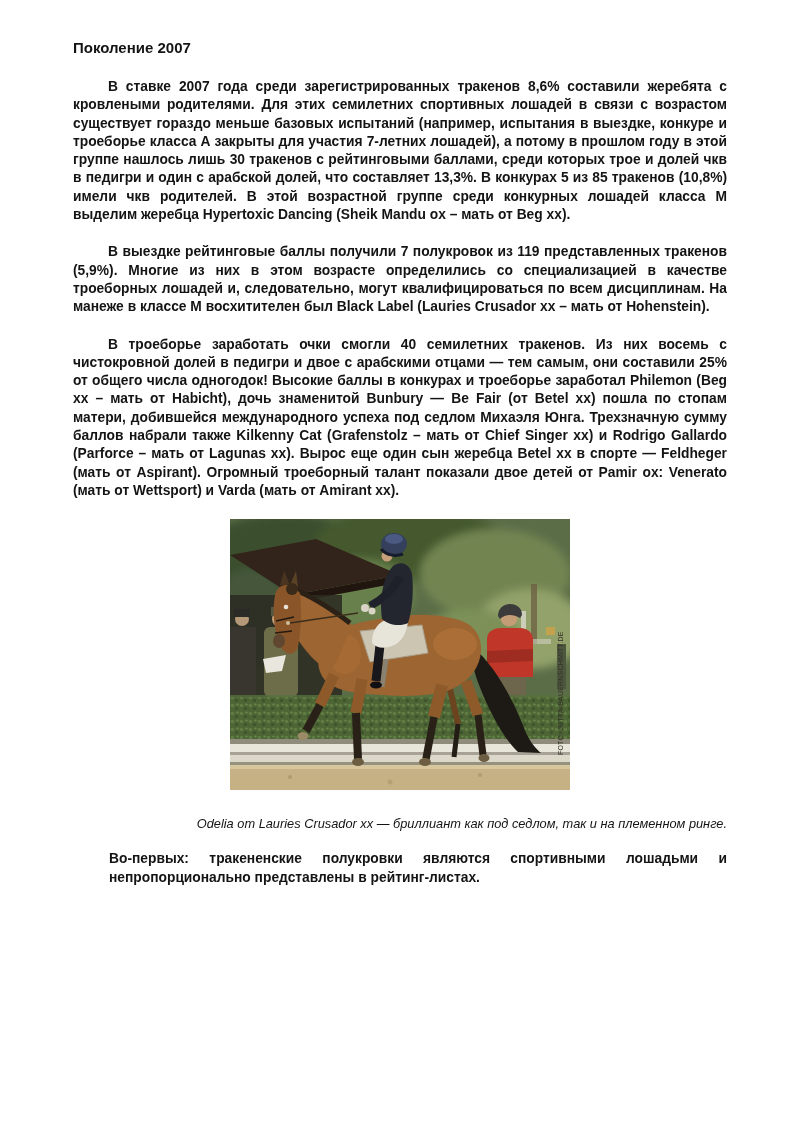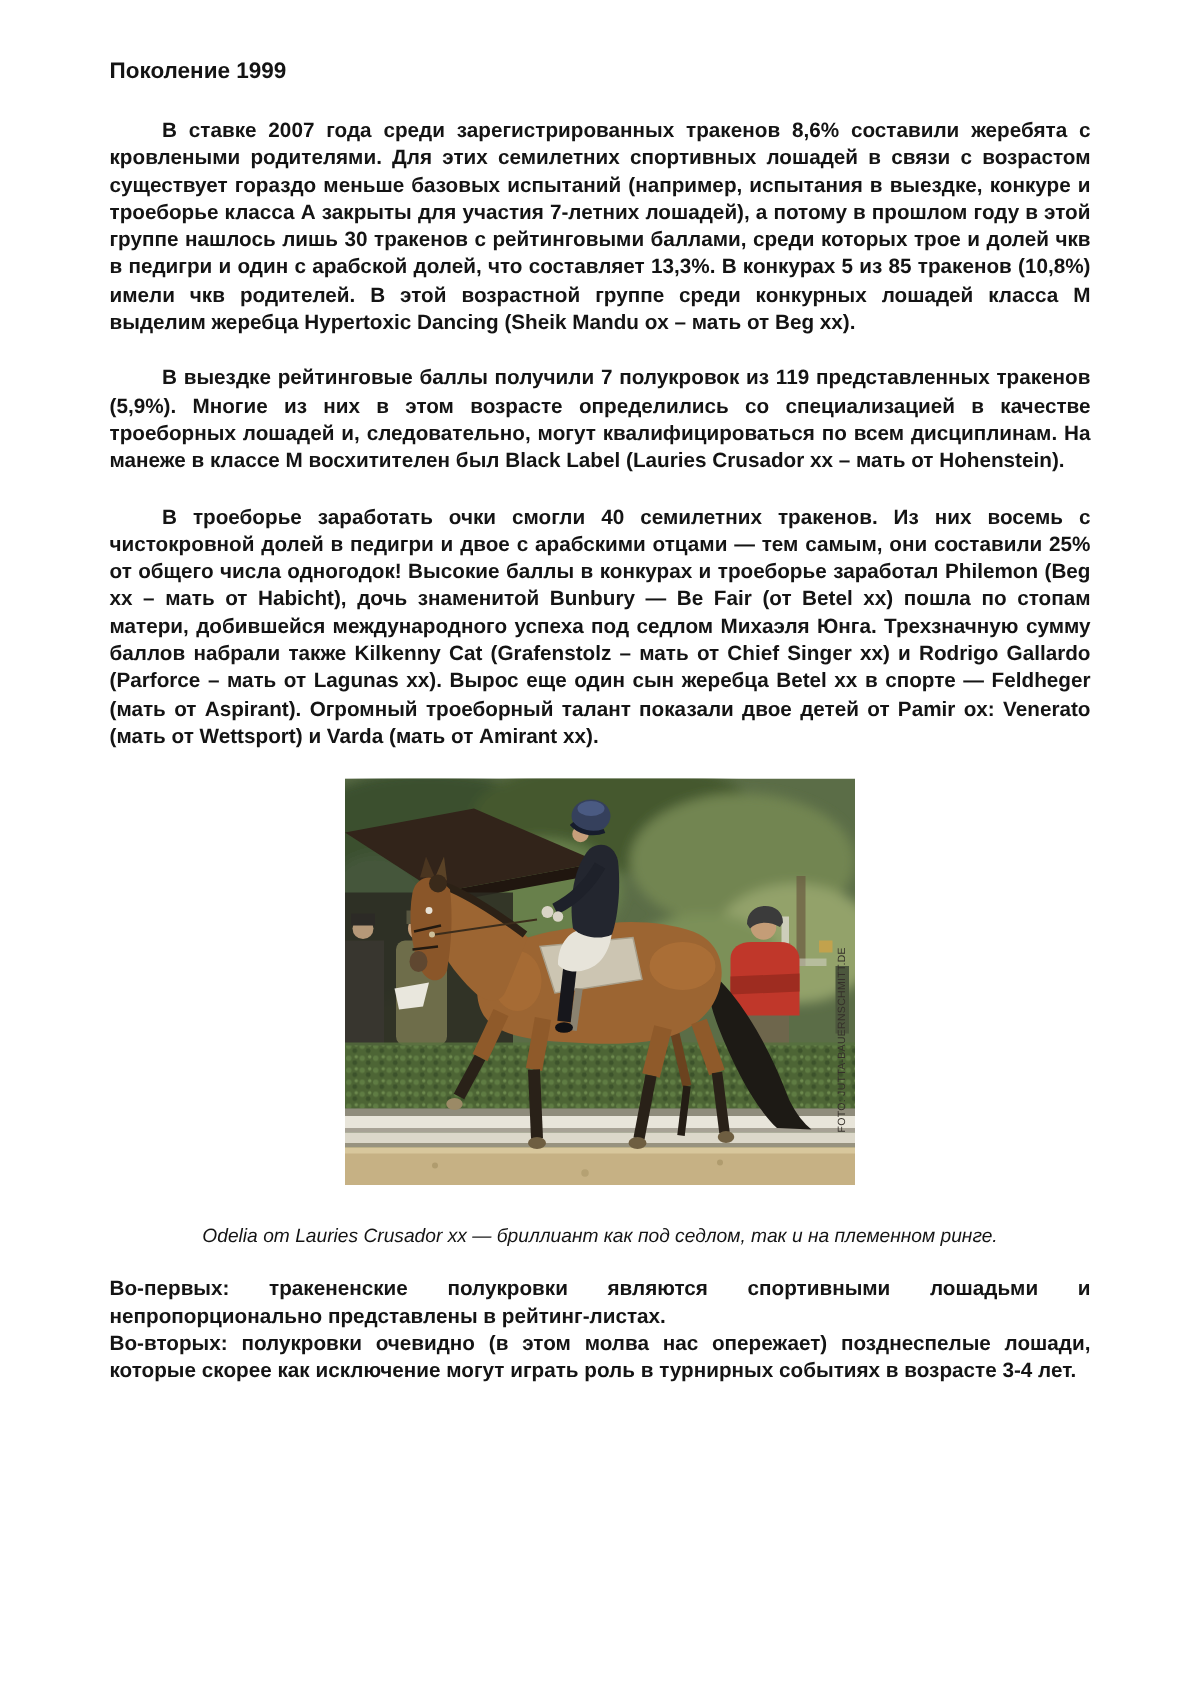--- a/index.html
+++ b/index.html
@@ -17,40 +17,40 @@
     font-size:15px; font-weight:bold; line-height:16px;
     margin:0 0 22px 0;
   }
   p.body {
     font-size:13.8px; line-height:18.3px;
     text-align:justify; text-indent:35px;
     margin:19px 0 0 0;
     font-weight:bold;
   }
   p.body.first { margin-top:0; }
-  p.body.noindent { text-indent:0; }
+  p.body.noindent { text-indent:0;margin-left:36px; }
   p.body.tight { margin-top:0; }
   p.body.after-caption { margin-top:17px; }
   .photo-wrap {
     width:340px; height:271px;
     margin:19px auto 0;
   }
   .photo-wrap svg { display:block; }
   .caption {
     font-size:12.8px; font-style:italic; line-height:15px;
-    text-align:center; text-indent:0;
+    text-align:right; text-indent:0;
     margin:26px 0 0 0;
   }
 </style>
 </head>
 <body>
 
 <div class="page">
 
-  <div class="title">Поколение 1999</div>
+  <div class="title">Поколение 2007</div>
 
   <p class="body first">В ставке 2007 года среди зарегистрированных тракенов 8,6% составили жеребята с кровлеными родителями. Для этих семилетних спортивных лошадей в связи с возрастом существует гораздо меньше базовых испытаний (например, испытания в выездке, конкуре и троеборье класса А закрыты для участия 7-летних лошадей), а потому в прошлом году в этой группе нашлось лишь 30 тракенов с рейтинговыми баллами, среди которых трое и долей чкв в педигри и один с арабской долей, что составляет 13,3%. В конкурах 5 из 85 тракенов (10,8%) имели чкв родителей. В этой возрастной группе среди конкурных лошадей класса М выделим жеребца Hypertoxic Dancing (Sheik Mandu ox – мать от Beg xx).</p>
   <p class="body">В выездке рейтинговые баллы получили 7 полукровок из 119 представленных тракенов (5,9%). Многие из них в этом возрасте определились со специализацией в качестве троеборных лошадей и, следовательно, могут квалифицироваться по всем дисциплинам. На манеже в классе М восхитителен был Black Label (Lauries Crusador xx – мать от Hohenstein).</p>
   <p class="body">В троеборье заработать очки смогли 40 семилетних тракенов. Из них восемь с чистокровной долей в педигри и двое с арабскими отцами — тем самым, они составили 25% от общего числа одногодок! Высокие баллы в конкурах и троеборье заработал Philemon (Beg xx – мать от Habicht), дочь знаменитой Bunbury — Be Fair (от Betel xx) пошла по стопам матери, добившейся международного успеха под седлом Михаэля Юнга. Трехзначную сумму баллов набрали также Kilkenny Cat (Grafenstolz – мать от Chief Singer xx) и Rodrigo Gallardo (Parforce – мать от Lagunas xx). Вырос еще один сын жеребца Betel xx  в спорте — Feldheger (мать от Aspirant). Огромный троеборный талант показали двое детей от Pamir ox: Venerato (мать от Wettsport) и Varda (мать от Amirant xx).</p>
 
   <div class="photo-wrap">
     <svg width="340" height="271" viewBox="0 0 340 271" xmlns="http://www.w3.org/2000/svg">
       <defs>
         <filter id="soft" x="-20%" y="-20%" width="140%" height="140%">
             <feGaussianBlur stdDeviation="4"></feGaussianBlur>
@@ -180,15 +180,14 @@
         </g>
 
         <text transform="translate(333,236) rotate(-90)" font-size="7" letter-spacing="0.2" fill="#35302a" font-family="Liberation Sans, sans-serif">FOTO: JUTTA-BAUERNSCHMITT.DE</text>
       </g>
     </svg>
   </div>
 
   <p class="caption">Odelia от Lauries Crusador xx — бриллиант как под седлом, так и на племенном ринге.</p>
 
   <p class="body noindent">Во-первых: тракененские полукровки являются спортивными лошадьми и непропорционально представлены в рейтинг-листах.</p>
-  <p class="body noindent tight">Во-вторых: полукровки очевидно (в этом молва нас опережает) позднеспелые лошади, которые скорее как исключение могут играть роль в турнирных событиях в возрасте 3-4 лет.</p>
 
 </div>
 
 </body></html>

